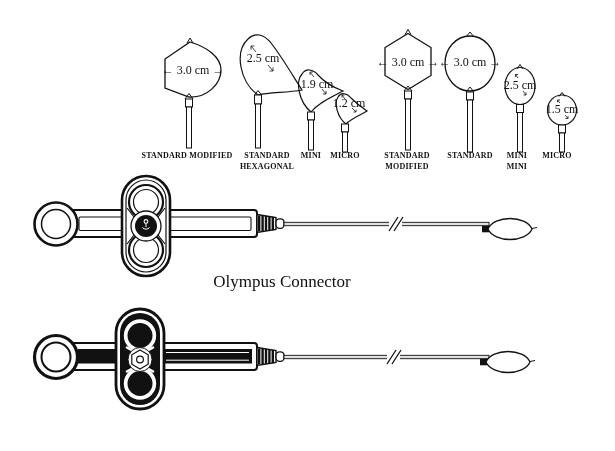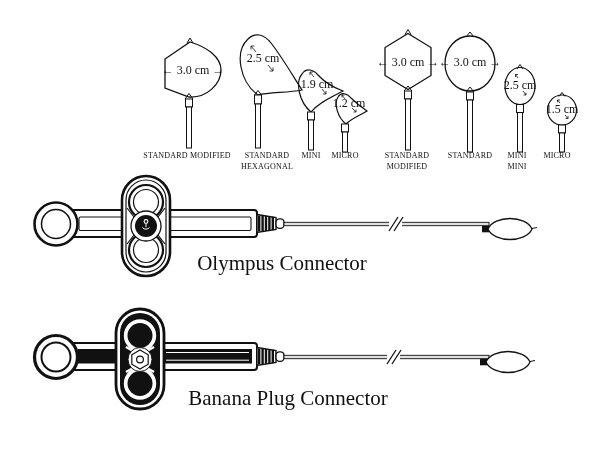--- a/index.html
+++ b/index.html
@@ -8,23 +8,23 @@
            font-family:"Liberation Serif", serif; color:var(--ink); }
   svg.art { position:absolute; left:0; top:0; }
   .ln { fill:none; stroke:var(--ink); }
   .fw { fill:var(--paper); stroke:var(--ink); }
   .fb { fill:var(--ink); stroke:none; }
   .wl { stroke:var(--paper); fill:none; }
   .wirebar { fill:var(--wire); stroke:var(--ink); }
   .labels { position:absolute; left:0; top:0; width:615px; height:451px; }
   .size-label { position:absolute; transform:translate(-50%,-50%); font-size:12px; white-space:nowrap; }
   .snare-name { position:absolute; transform:translateX(-50%); text-align:center;
-                font-size:8px; line-height:11px; font-weight:400; letter-spacing:.2px; white-space:nowrap; }
+                font-size:8px; line-height:11px; font-weight:700; letter-spacing:.2px; white-space:nowrap; }
   .snare-name span { display:block; }
-  .connector-label { position:absolute; transform:translateX(-50%); font-size:21px; white-space:nowrap; }
+  .connector-label { position:absolute; transform:translateX(-50%); font-size:17px; white-space:nowrap;margin-top:21px; }
 </style>
 </head>
 <body>
 
 <div class="stage">
 
 <svg class="art" width="615" height="451" viewBox="0 0 615 451">
 
   <g>
     <path class="ln" stroke-width="1.3" d="M190,42 C207,47 221,57 221,70 C221,84 207,98 189,97 L165,88 L165,59 Z"></path>
@@ -191,16 +191,15 @@
   <div class="snare-name" style="left:517px;top:150px">
     <span>MINI</span>
         <span>MINI</span>
   </div>
   <div class="snare-name" style="left:557px;top:150px">
     <span>MICRO</span>
         <span></span>
   </div>
 
   <div class="connector-label" style="left:282px;top:251px">Olympus Connector</div>
-  <div class="connector-label" style="left:288px;top:386px">Banana Plug Connector</div>
 </div>
 
 </div>
 
 </body></html>

